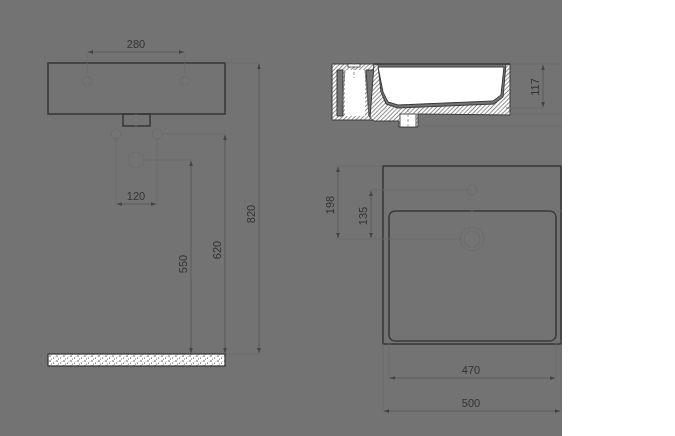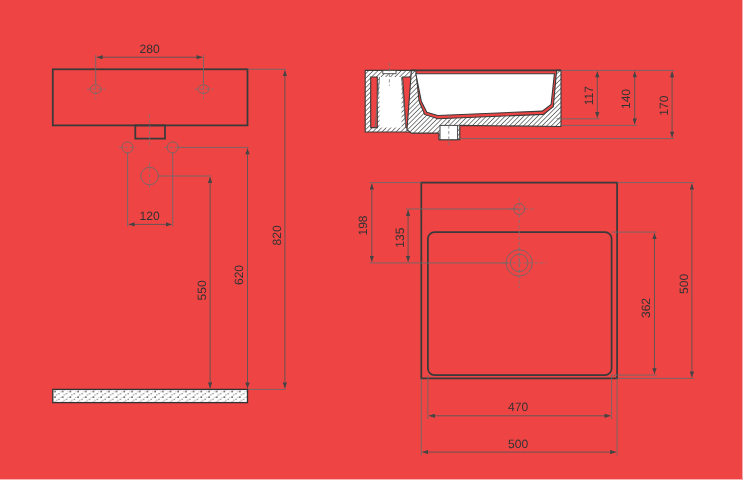--- a/index.html
+++ b/index.html
@@ -1,16 +1,16 @@
 <!DOCTYPE html>
 <html><head>
 <meta charset="utf-8">
 <style>
   html, body { margin: 0; padding: 0; background: #ffffff; }
-  #canvas { position: relative; width: 675px; height: 436px; overflow: hidden; background: #ef4444; }
+  #canvas { position: relative; width: 562px; height: 436px; overflow: hidden; background: #737373; }
   svg { position: absolute; left: 0; top: 0; }
   .outline { fill: none; stroke: #3a3a3a; stroke-width: 1.6; }
   .thin { fill: none; stroke: #6a6a6a; stroke-width: 0.8; }
   .center { fill: none; stroke: #777; stroke-width: 0.7; stroke-dasharray: 3 2; }
   .dimline { fill: none; stroke: #555; stroke-width: 0.8; }
   .dimtext { font-family: "Liberation Sans", sans-serif; font-size: 11px; fill: #333; font-stretch: condensed; }
   .hatch { fill: url(#hatchPat); stroke: #3a3a3a; stroke-width: 1; }
 </style>
 </head>
 <body>

